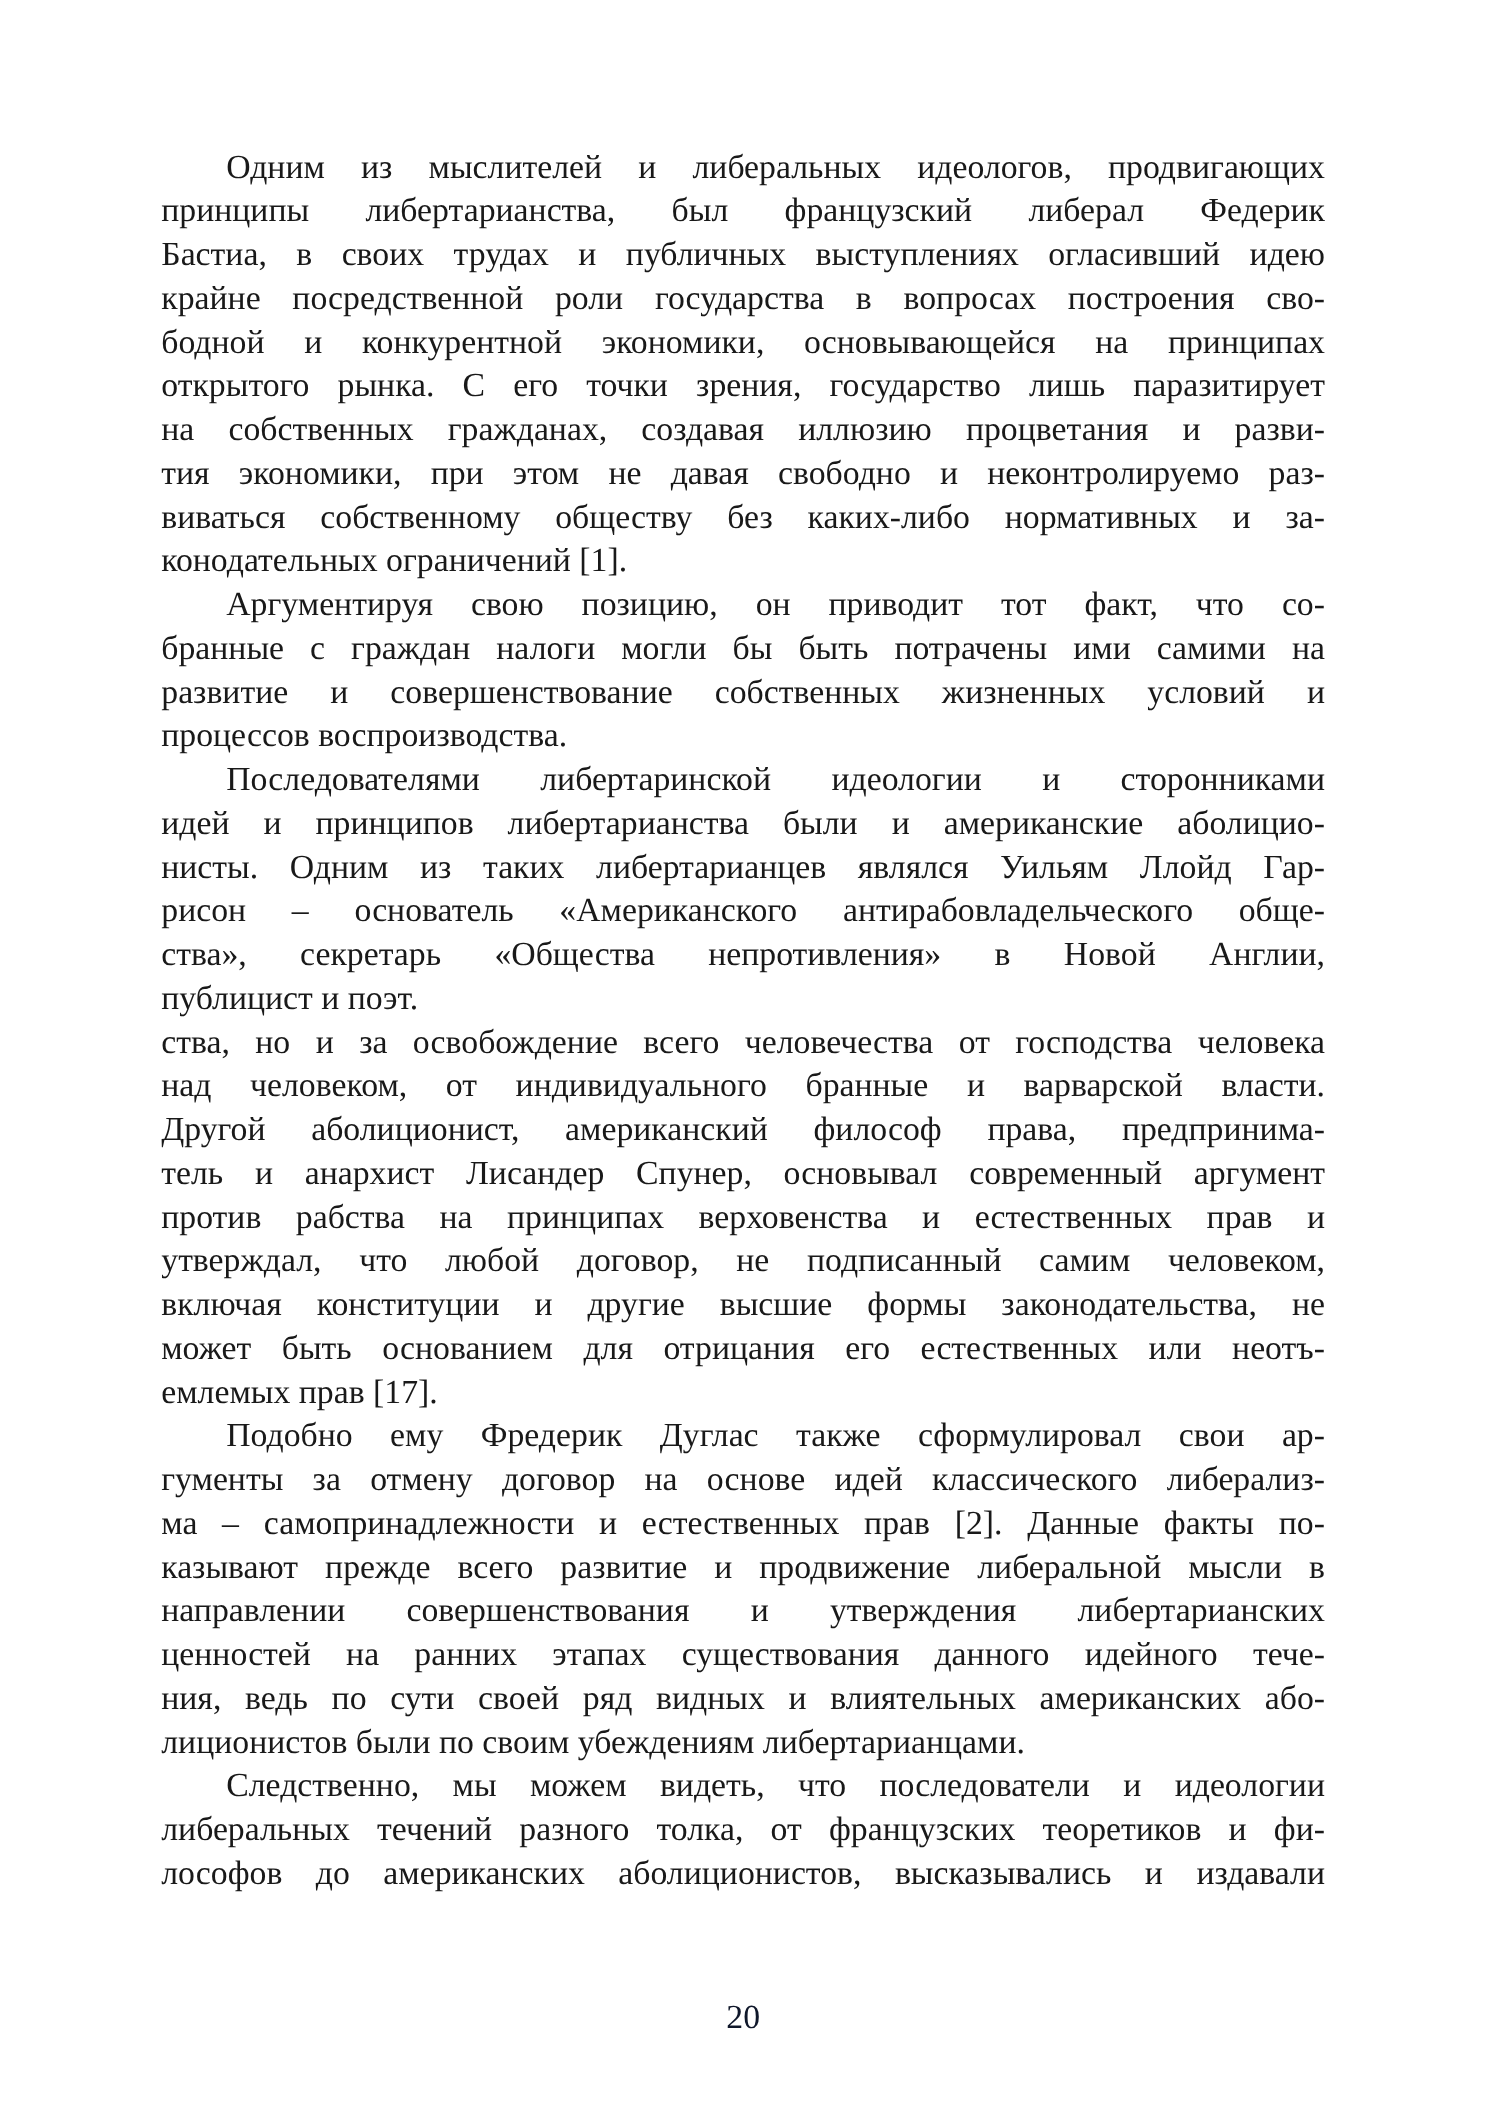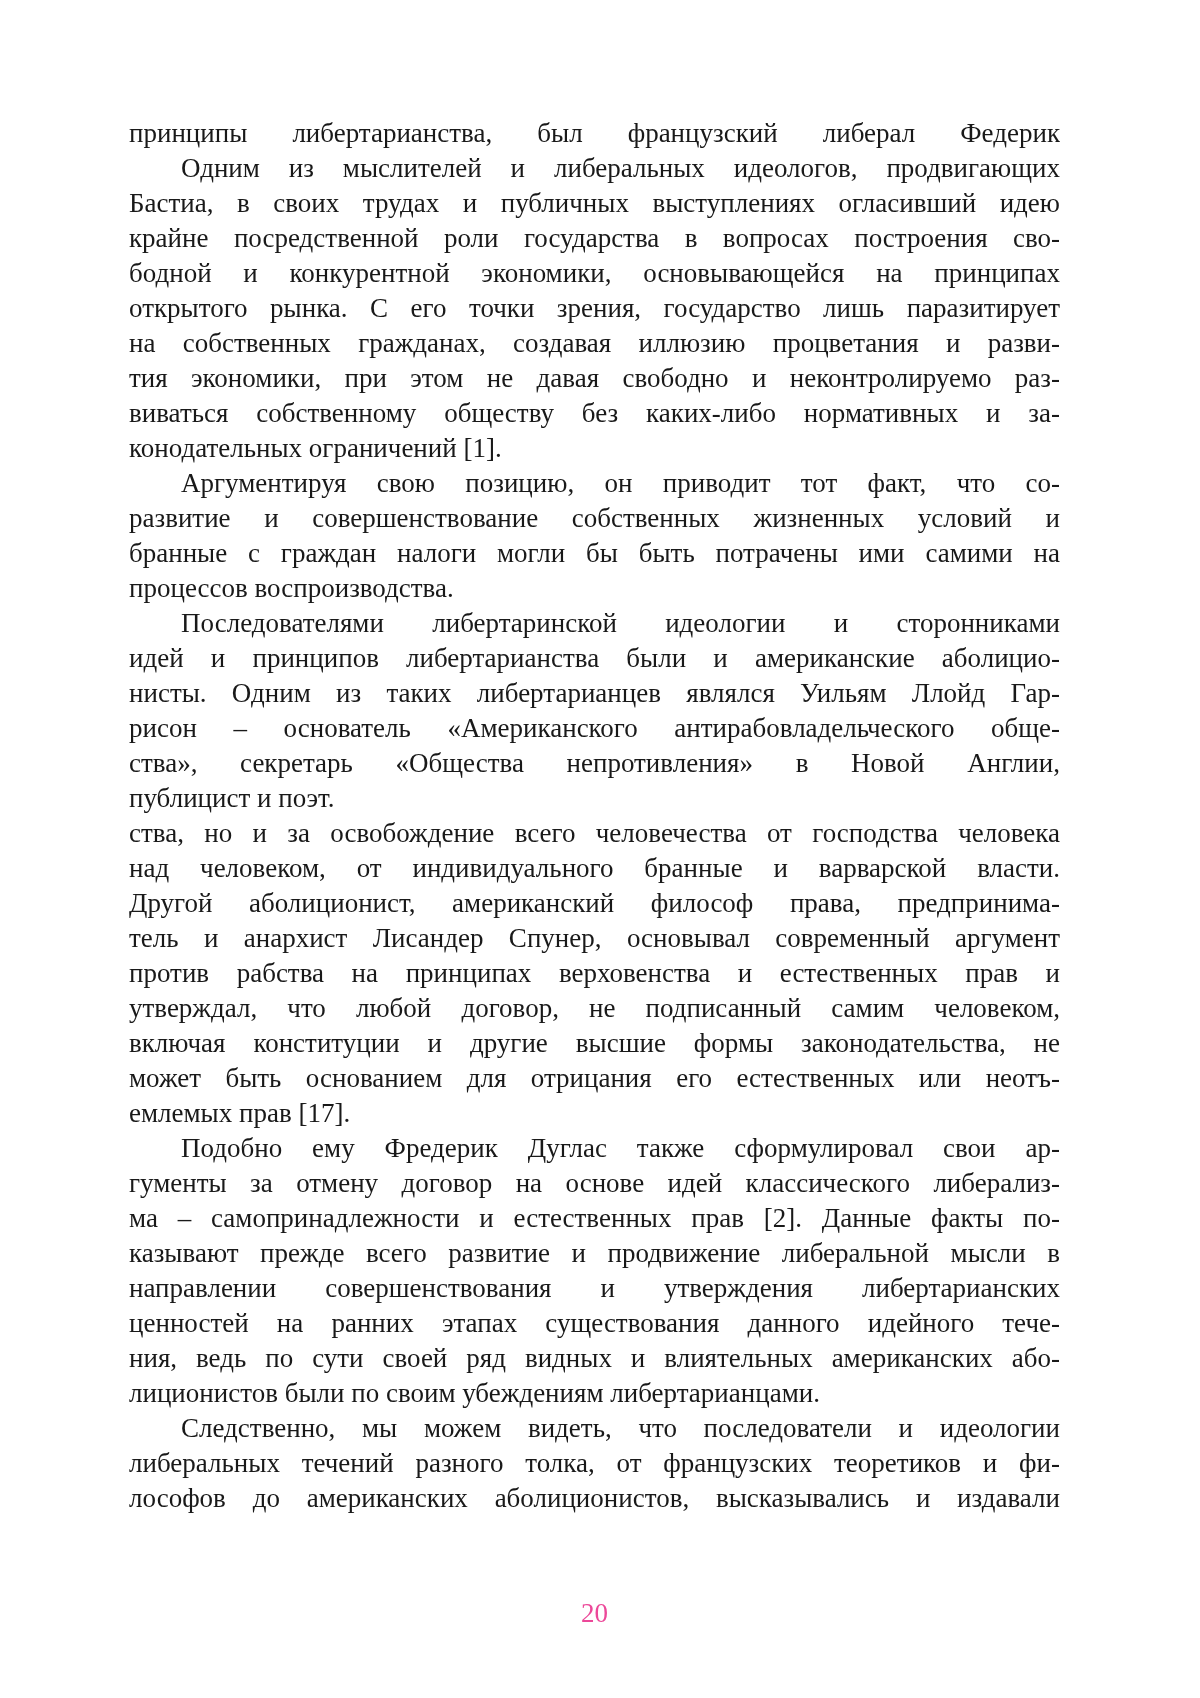--- a/index.html
+++ b/index.html
@@ -47,44 +47,44 @@
     position: absolute;
     left: 129px;
     top: 1596px;
     width: 931px;
     text-align: center;
   }
   .page-number {
     display: inline-block;
     font-size: 27px;
     line-height: 35px;
-    color: #ec4899;
+    color: #0f172a;
   }
 </style>
 </head>
 <body>
 
 <div class="page">
   <section class="text-block">
       <div class="paragraph">
+        <div class="line first">Одним из мыслителей и либеральных идеологов, продвигающих</div>
         <div class="line">принципы либертарианства, был французский либерал Федерик</div>
-        <div class="line first">Одним из мыслителей и либеральных идеологов, продвигающих</div>
         <div class="line">Бастиа, в своих трудах и публичных выступлениях огласивший идею</div>
         <div class="line">крайне посредственной роли государства в вопросах построения сво-</div>
         <div class="line">бодной и конкурентной экономики, основывающейся на принципах</div>
         <div class="line">открытого рынка. С его точки зрения, государство лишь паразитирует</div>
         <div class="line">на собственных гражданах, создавая иллюзию процветания и разви-</div>
         <div class="line">тия экономики, при этом не давая свободно и неконтролируемо раз-</div>
         <div class="line">виваться собственному обществу без каких-либо нормативных и за-</div>
         <div class="line lastline">конодательных ограничений [1].</div>
       </div>
       <div class="paragraph">
         <div class="line first">Аргументируя свою позицию, он приводит тот факт, что со-</div>
+        <div class="line">бранные с граждан налоги могли бы быть потрачены ими самими на</div>
         <div class="line">развитие и совершенствование собственных жизненных условий и</div>
-        <div class="line">бранные с граждан налоги могли бы быть потрачены ими самими на</div>
         <div class="line lastline">процессов воспроизводства.</div>
       </div>
       <div class="paragraph">
         <div class="line first">Последователями либертаринской идеологии и сторонниками</div>
         <div class="line">идей и принципов либертарианства были и американские аболицио-</div>
         <div class="line">нисты. Одним из таких либертарианцев являлся Уильям Ллойд Гар-</div>
         <div class="line">рисон – основатель «Американского антирабовладельческого обще-</div>
         <div class="line">ства», секретарь «Общества непротивления» в Новой Англии,</div>
         <div class="line lastline">публицист и поэт.</div>
       </div>

